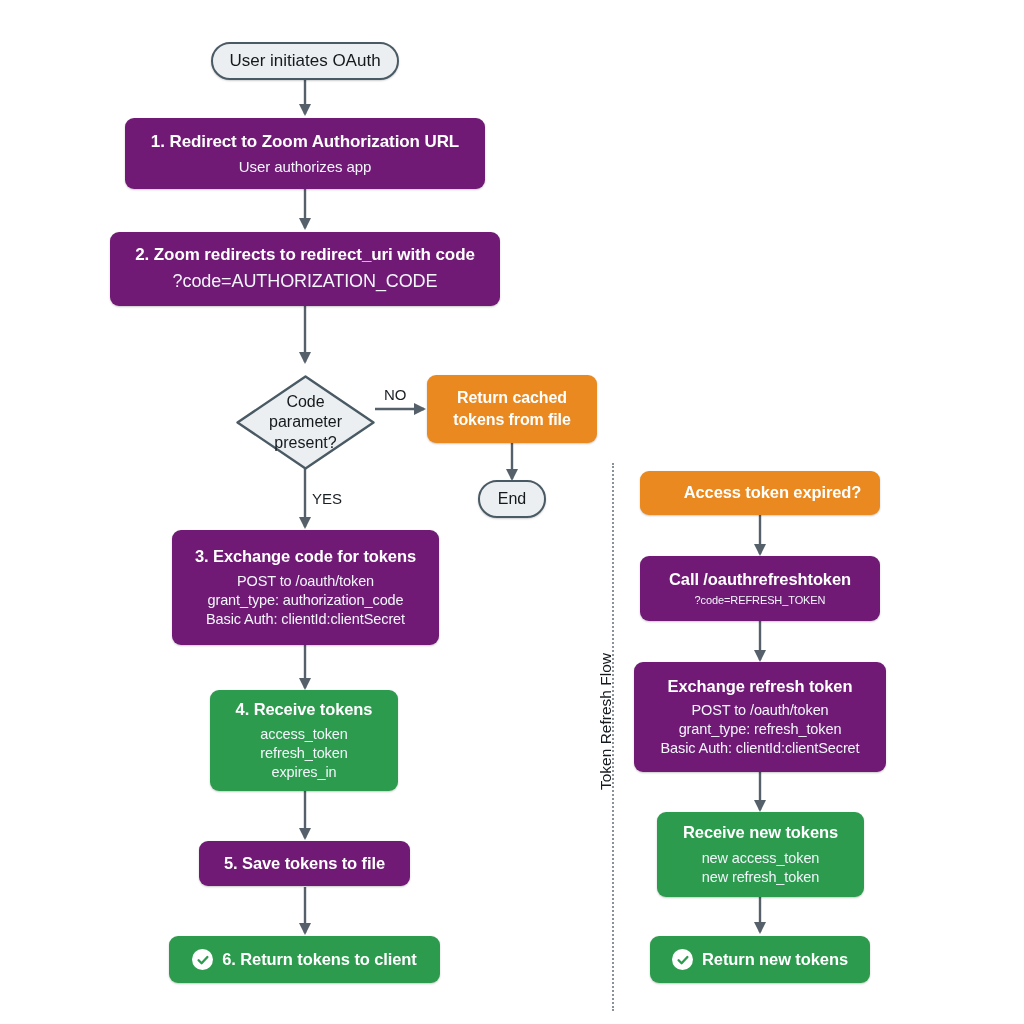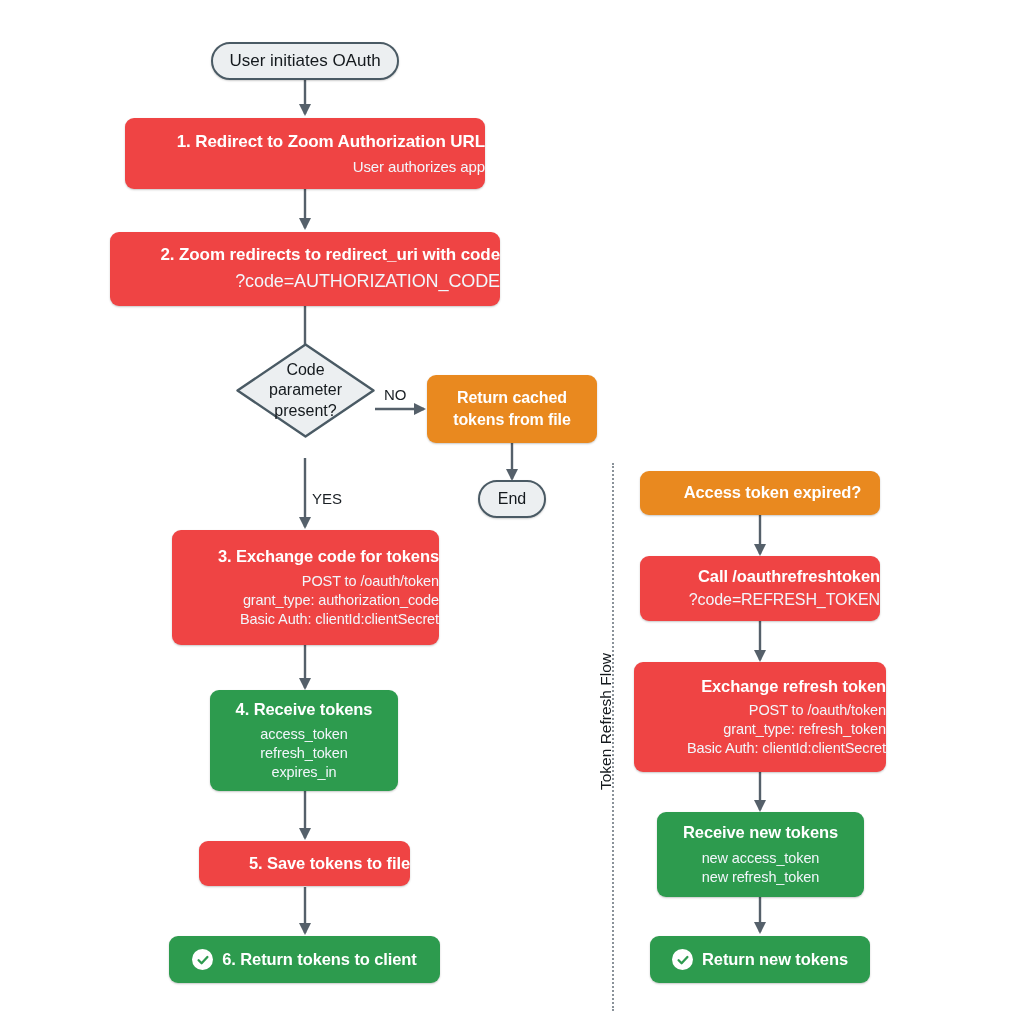--- a/index.html
+++ b/index.html
@@ -43,21 +43,21 @@
   .node .title {
     font-weight: bold;
     color: #ffffff;
     letter-spacing: -0.1px;
   }
   .node .sub {
     color: #f2f6fb;
     font-weight: normal;
     letter-spacing: -0.1px;
   }
-  .blue   { background: #ef4444; align-items: flex-end; }
+  .blue   { background: #701a75; }
   .orange { background: #e9891f; }
   .green  { background: #2d9b4e; }
 
   
   .terminal {
     position: absolute;
     box-sizing: border-box;
     display: flex;
     align-items: center;
     justify-content: center;
@@ -185,21 +185,21 @@
   <div class="node blue" style="left:125px; top:118px; width:360px; height:71px;">
     <span class="title" style="font-size:17px;">1. Redirect to Zoom Authorization URL</span>
     <span class="sub" style="font-size:15px; margin-top:6px;">User authorizes app</span>
   </div>
 
   <div class="node blue" style="left:110px; top:232px; width:390px; height:74px;">
     <span class="title" style="font-size:17px;">2. Zoom redirects to redirect_uri with code</span>
     <span class="sub" style="font-size:18px; margin-top:6px;">?code=AUTHORIZATION_CODE</span>
   </div>
 
-  <div class="diamond-wrap" style="left:235px; top:342px; width:141px; height:97px;">
+  <div class="diamond-wrap" style="left:235px; top:374px; width:141px; height:97px;">
     <svg class="shape" width="141" height="97" viewBox="0 0 141 97">
       <polygon points="70.5,2.5 138.5,48.5 70.5,94.5 2.5,48.5" fill="#eceff1" stroke="#4a5a64" stroke-width="2.4" stroke-linejoin="round"></polygon>
     </svg>
     <div class="dtext">
       <span>Code</span>
       <span>parameter</span>
       <span>present?</span>
     </div>
   </div>
 
@@ -244,21 +244,21 @@
       <span class="title" style="font-size:16.5px;">6. Return tokens to client</span>
     </div>
   </div>
 
   <div class="node orange" style="left:640px; top:471px; width:240px; height:44px;padding-left:25px;">
     <span class="title" style="font-size:16.5px;">Access token expired?</span>
   </div>
 
   <div class="node blue" style="left:640px; top:556px; width:240px; height:65px;">
     <span class="title" style="font-size:16.5px;">Call /oauthrefreshtoken</span>
-    <span class="sub" style="font-size:16px; margin-top:5px;">?code=REFRESH_TOKEN</span>
+    <span class="sub" style="font-size:11px; margin-top:5px;">?code=REFRESH_TOKEN</span>
   </div>
 
   <div class="node blue" style="left:634px; top:662px; width:252px; height:110px;">
     <span class="title" style="font-size:16.5px;">Exchange refresh token</span>
     <span class="sub" style="font-size:14.5px; margin-top:6px;">POST to /oauth/token</span>
     <span class="sub" style="font-size:14.5px; margin-top:2px;">grant_type: refresh_token</span>
     <span class="sub" style="font-size:14.5px; margin-top:2px;">Basic Auth: clientId:clientSecret</span>
   </div>
 
   <div class="node green" style="left:657px; top:812px; width:207px; height:85px;">

